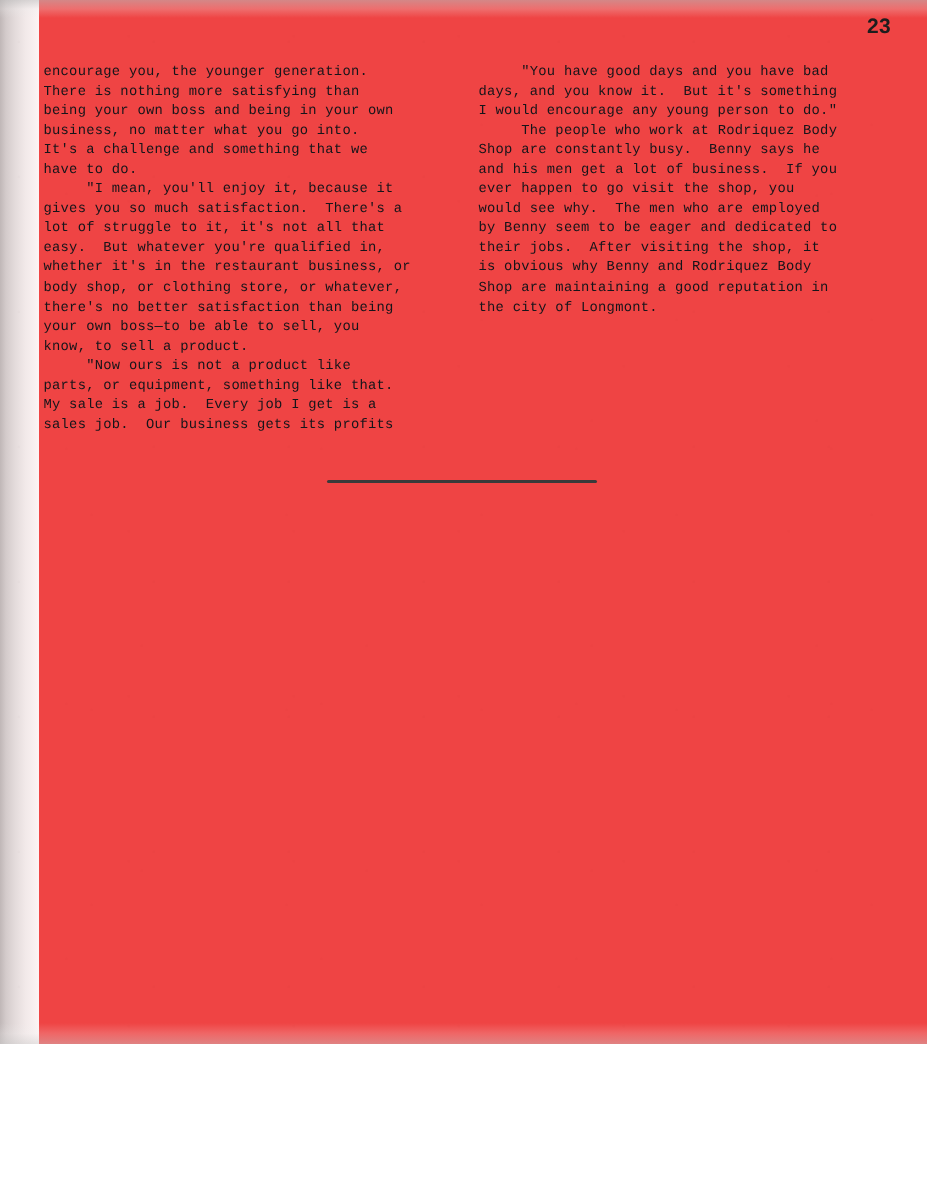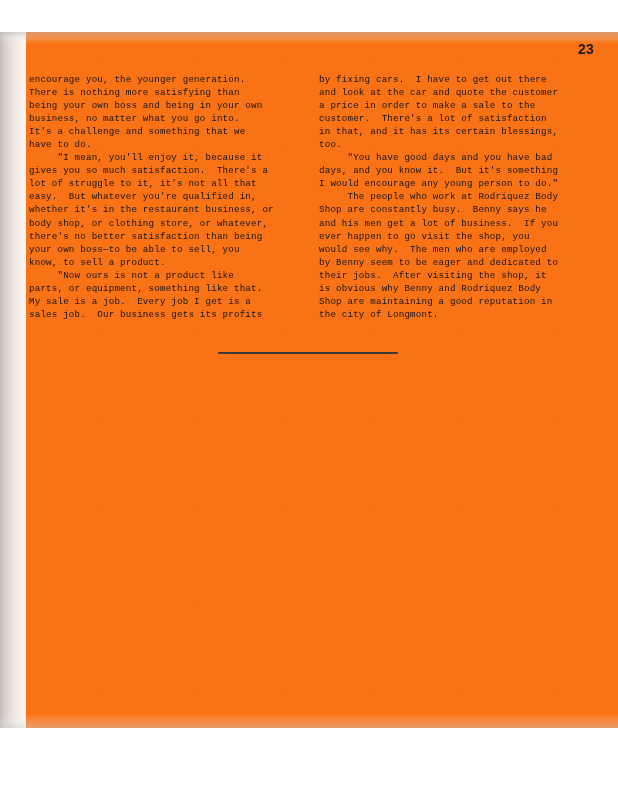--- a/index.html
+++ b/index.html
@@ -5,24 +5,23 @@
   html, body {
     margin: 0;
     padding: 0;
     background: #ffffff;
   }
 
   #page {
     position: relative;
     width: 618px;
     height: 696px;
-    background: #f97316;
+    background: #ef4444;
     overflow: hidden;
     font-family: "Liberation Mono", "DejaVu Sans Mono", monospace;
-    margin-top: 32px;
   }
 
   
   #edge-shadow-left {
     position: absolute;
     left: 0;
     top: 0;
     width: 26px;
     height: 800px;
     background: linear-gradient(to right,
@@ -148,26 +147,20 @@
 there's no better satisfaction than being
 your own boss—to be able to sell, you
 know, to sell a product.</p>
       <p class="para">     "Now ours is not a product like
 parts, or equipment, something like that.
 My sale is a job.  Every job I get is a
 sales job.  Our business gets its profits</p>
     </div>
 
     <div class="column">
-      <p class="para">by fixing cars.  I have to get out there
-and look at the car and quote the customer
-a price in order to make a sale to the
-customer.  There's a lot of satisfaction
-in that, and it has its certain blessings,
-too.</p>
       <p class="para">     "You have good days and you have bad
 days, and you know it.  But it's something
 I would encourage any young person to do."</p>
       <p class="para">     The people who work at Rodriquez Body
 Shop are constantly busy.  Benny says he
 and his men get a lot of business.  If you
 ever happen to go visit the shop, you
 would see why.  The men who are employed
 by Benny seem to be eager and dedicated to
 their jobs.  After visiting the shop, it

